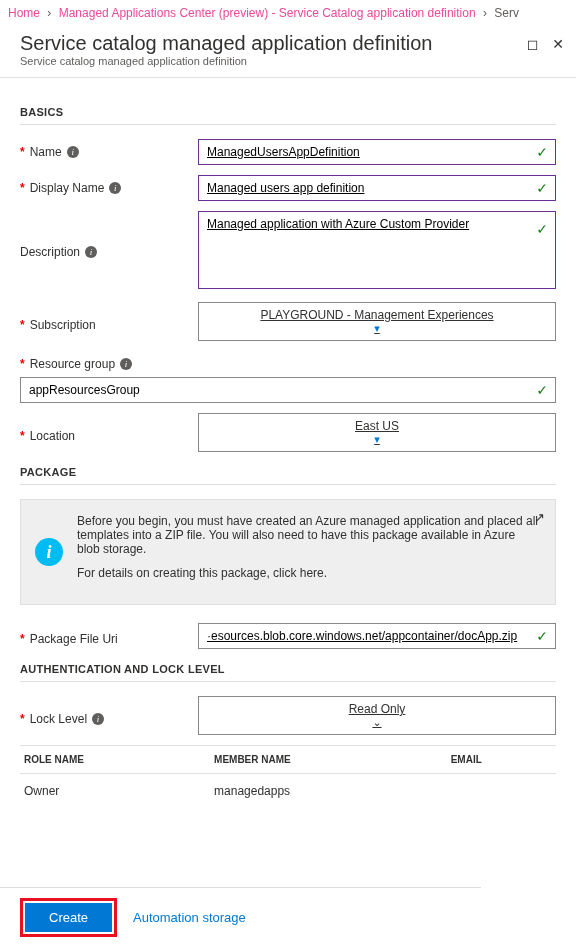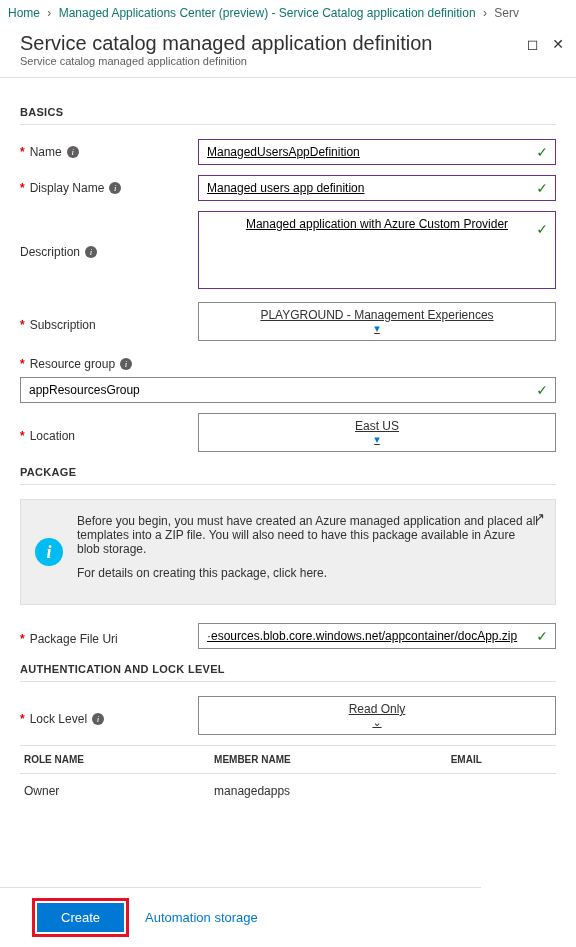--- a/index.html
+++ b/index.html
@@ -1,34 +1,34 @@
 <!DOCTYPE html>
 <html><head>
 <meta charset="utf-8">
 <style>
   * { box-sizing: border-box; margin: 0; padding: 0; }
   body { font-family: "Segoe UI", Arial, sans-serif; font-size: 13px; color: #323130; background: #fff; width: 576px; }
   .breadcrumb { padding: 6px 8px; font-size: 12px; color: #605e5c; border-bottom: 0; overflow: hidden; white-space: nowrap; }
-  .breadcrumb a { color: #0f766e; text-decoration: none; }
+  .breadcrumb a { color: #ec4899; text-decoration: none; }
   .breadcrumb .chev { color: #605e5c; margin: 0 4px; }
   .header { padding: 6px 20px 10px 20px; position: relative; border-bottom: 1px solid #e1dfdd; }
   .header h1 { font-size: 20px; font-weight: 400; }
   .header .sub { font-size: 11px; color: #605e5c; }
   .header .winicons { position: absolute; right: 12px; top: 10px; display: flex; gap: 14px; font-size: 14px; color: #323130; }
   .content { padding: 14px 20px 90px 20px; }
   .section-h { text-transform: uppercase; font-size: 11px; font-weight: 600; color: #323130; margin: 14px 0 14px 0; letter-spacing: .3px; border-bottom: 1px solid #e1dfdd; padding-bottom: 6px; }
   .row { display: flex; align-items: flex-start; margin-bottom: 10px; }
   .row.align-c { align-items: center; }
   .label { width: 178px; font-size: 12px; padding-top: 6px; display: flex; align-items: center; gap: 5px; }
   .label .req { color: #e00; font-weight: bold; }
   .info-icon { display: inline-block; width: 12px; height: 12px; border-radius: 50%; background: #605e5c; color: #fff; font-size: 9px; line-height: 12px; text-align: center; font-style: italic; font-family: Georgia, serif; }
   .field { flex: 1; }
   .input, .select, .textarea { width: 100%; border: 1px solid #8a8886; padding: 5px 8px; font-size: 12px; font-family: inherit; position: relative; text-decoration: underline; }
   .input.valid, .textarea.valid, .select.valid-sel { border-color: #6b2e91; }
-  .textarea { min-height: 78px; resize: none; text-align: center; }
+  .textarea { min-height: 78px; resize: none; }
   .with-check { position: relative; }
   .with-check .check, .select .check { position: absolute; right: 8px; top: 50%; transform: translateY(-50%); color: #107c10; font-size: 14px; pointer-events: none; }
   .textarea-wrap .check { top: 10px; transform: none; }
   .select { display: flex; align-items: center; justify-content: flex-end; cursor: pointer; flex-direction: column; }
   .select .caret { color: #0078d4; font-size: 11px; }
   .select .caret.dark { color: #323130; }
   .radio-group { display: flex; gap: 20px; align-items: center; padding: 4px 0; }
   .radio { display: flex; align-items: center; gap: 6px; font-size: 12px; cursor: pointer; }
   .radio-circle { width: 16px; height: 16px; border-radius: 50%; border: 1px solid #323130; display: flex; align-items: center; justify-content: center; }
   .radio-circle.sel { border-color: #0078d4; }
@@ -38,21 +38,21 @@
   .infobox .ileft { width: 40px; display:flex; align-items:center; }
   .info-big { width: 28px; height: 28px; border-radius: 50%; background: #00bcf2; color: #fff; font-size: 18px; line-height: 28px; text-align: center; font-weight: bold; font-style: italic; font-family: Georgia, serif; }
   .infobox .txt { font-size: 12px; color: #323130; }
   .infobox .txt p { margin-bottom: 10px; }
   .infobox .txt .link { color: #323130; }
   .infobox .ext { position: absolute; right: 10px; top: 10px; font-size: 13px; color: #323130; }
   .add-auth { border: 1px solid #0078d4; color: #0078d4; background: #fff; padding: 6px 14px; font-size: 12px; cursor: pointer; margin: 6px 0 10px 0; }
   table { width: 100%; border-collapse: collapse; font-size: 12px; }
   th { text-align: left; font-size: 10px; font-weight: 600; text-transform: uppercase; padding: 8px 4px; border-bottom: 1px solid #e1dfdd; border-top: 1px solid #e1dfdd; color: #323130; }
   td { padding: 10px 4px; }
-  .footer { position: fixed; left: 0; bottom: 0; width: 481px; padding: 10px 32px; border-top: 1px solid #e1dfdd; background: #fff; display: flex; align-items: center; gap: 16px; }
+  .footer { position: fixed; left: 0; bottom: 0; width: 481px; padding: 10px 20px; border-top: 1px solid #e1dfdd; background: #fff; display: flex; align-items: center; gap: 16px; }
   .create-wrap { border: 3px solid #e81123; padding: 2px; }
   .create-btn { background: #0078d4; color: #fff; border: none; padding: 7px 24px; font-size: 13px; cursor: pointer; }
   .auto-link { color: #0078d4; font-size: 13px; text-decoration: none; }
 </style>
 </head>
 <body>
 
 <div class="breadcrumb">
   <a href="#">Home</a>
   <span class="chev">›</span>

